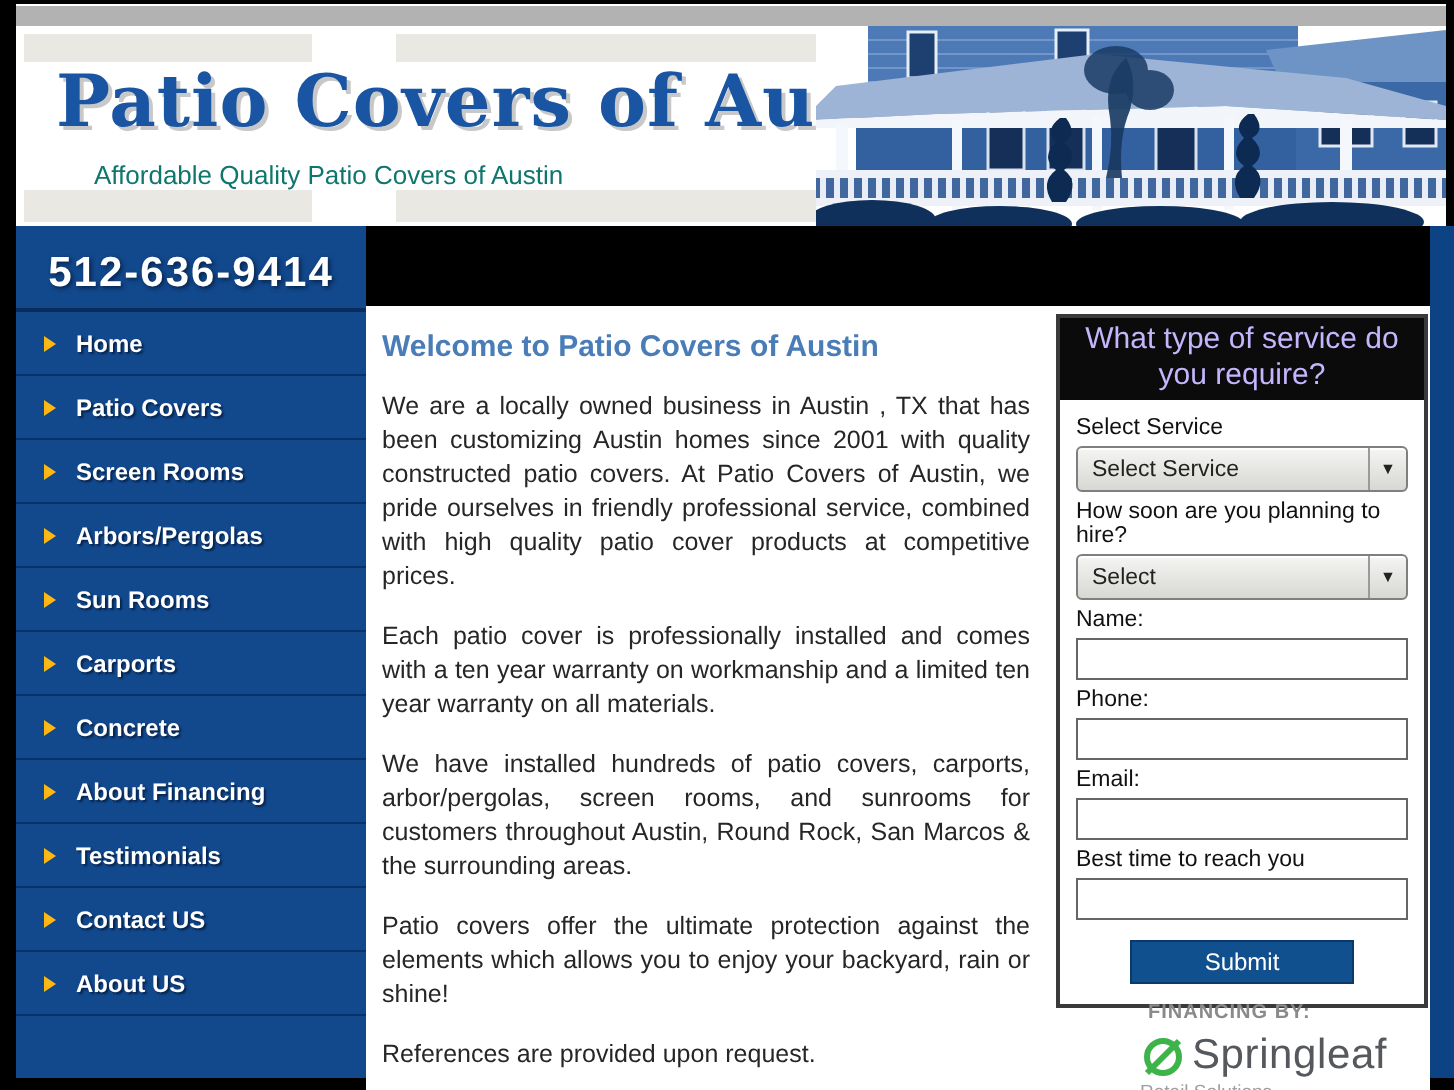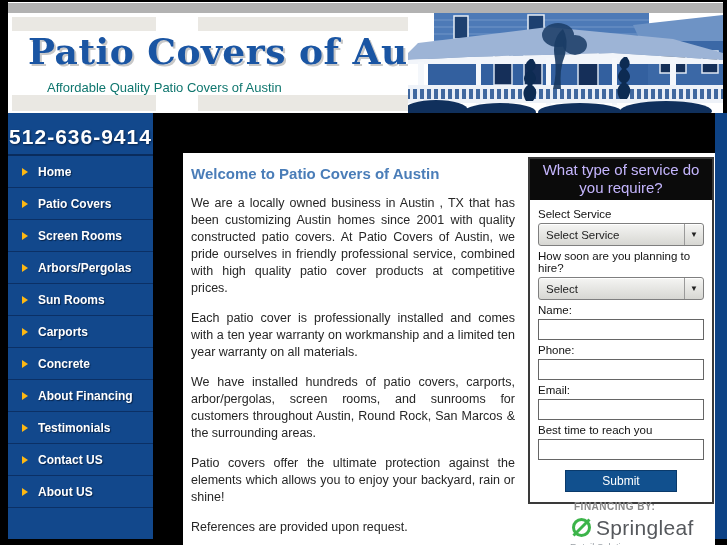--- a/index.html
+++ b/index.html
@@ -18,21 +18,21 @@
   .band-gap{position:absolute;background:#fff;left:148px;top:14px;width:42px;height:96px;}
   .logo{
     position:absolute;left:20px;top:28px;
     font-family:"DejaVu Serif", serif;font-weight:bold;font-size:36px;
     color:#1a55a3;text-shadow:2px 2px 0 #c8c8c8;letter-spacing:0.5px;white-space:nowrap;
   }
   .tagline{position:absolute;left:24px;top:78px;font-size:13px;color:#0f766e;margin-left:15px;}
   .photo{position:absolute;left:400px;top:11px;width:315px;height:100px;}
 
   
-  .sidebar{position:absolute;left:0;top:111px;width:145px;height:426px;background:#12488c;}
+  .sidebar{position:absolute;left:0;top:111px;width:175px;height:426px;background:#12488c;}
   .phone{
     margin-top:7px;height:34px;border-bottom:2px solid #0a2c5c;
     display:flex;align-items:center;justify-content:center;
     color:#fff;font-weight:bold;font-size:21px;letter-spacing:1px;
     text-shadow:1px 1px 2px #07234a;
   }
   .nav-item{
     height:31px;border-bottom:1px solid #0b3065;
     display:flex;align-items:center;padding-left:14px;cursor:pointer;
     color:#fff;font-weight:bold;font-size:12px;text-shadow:1px 1px 1px #07234a;
@@ -79,21 +79,21 @@
   }
   .submit{
     display:block;margin:10px auto 2px auto;width:112px;height:22px;
     background:#11508e;color:#fff;border:1px solid #0a3a6b;
     font-size:12px;font-family:"Liberation Sans",sans-serif;cursor:pointer;
   }
 
   
   .financing{position:absolute;left:387px;top:348px;width:130px;}
   .fin-label{font-size:10px;font-weight:bold;color:#8a8a8a;letter-spacing:0.5px;margin-left:4px;}
-  .brandrow{display:flex;align-items:flex-start;margin-top:4px;}
+  .brandrow{display:flex;align-items:center;margin-top:4px;}
   .brandname{font-size:21px;color:#55585c;letter-spacing:0.3px;margin-left:3px;}
   .brandsub{font-size:9.5px;color:#9aa0a6;text-align:left;margin-top:1px;padding-right:2px;}
 </style>
 </head>
 <body>
 
 <div class="page">
 
   <div class="header">
     <div class="graybar"></div>

